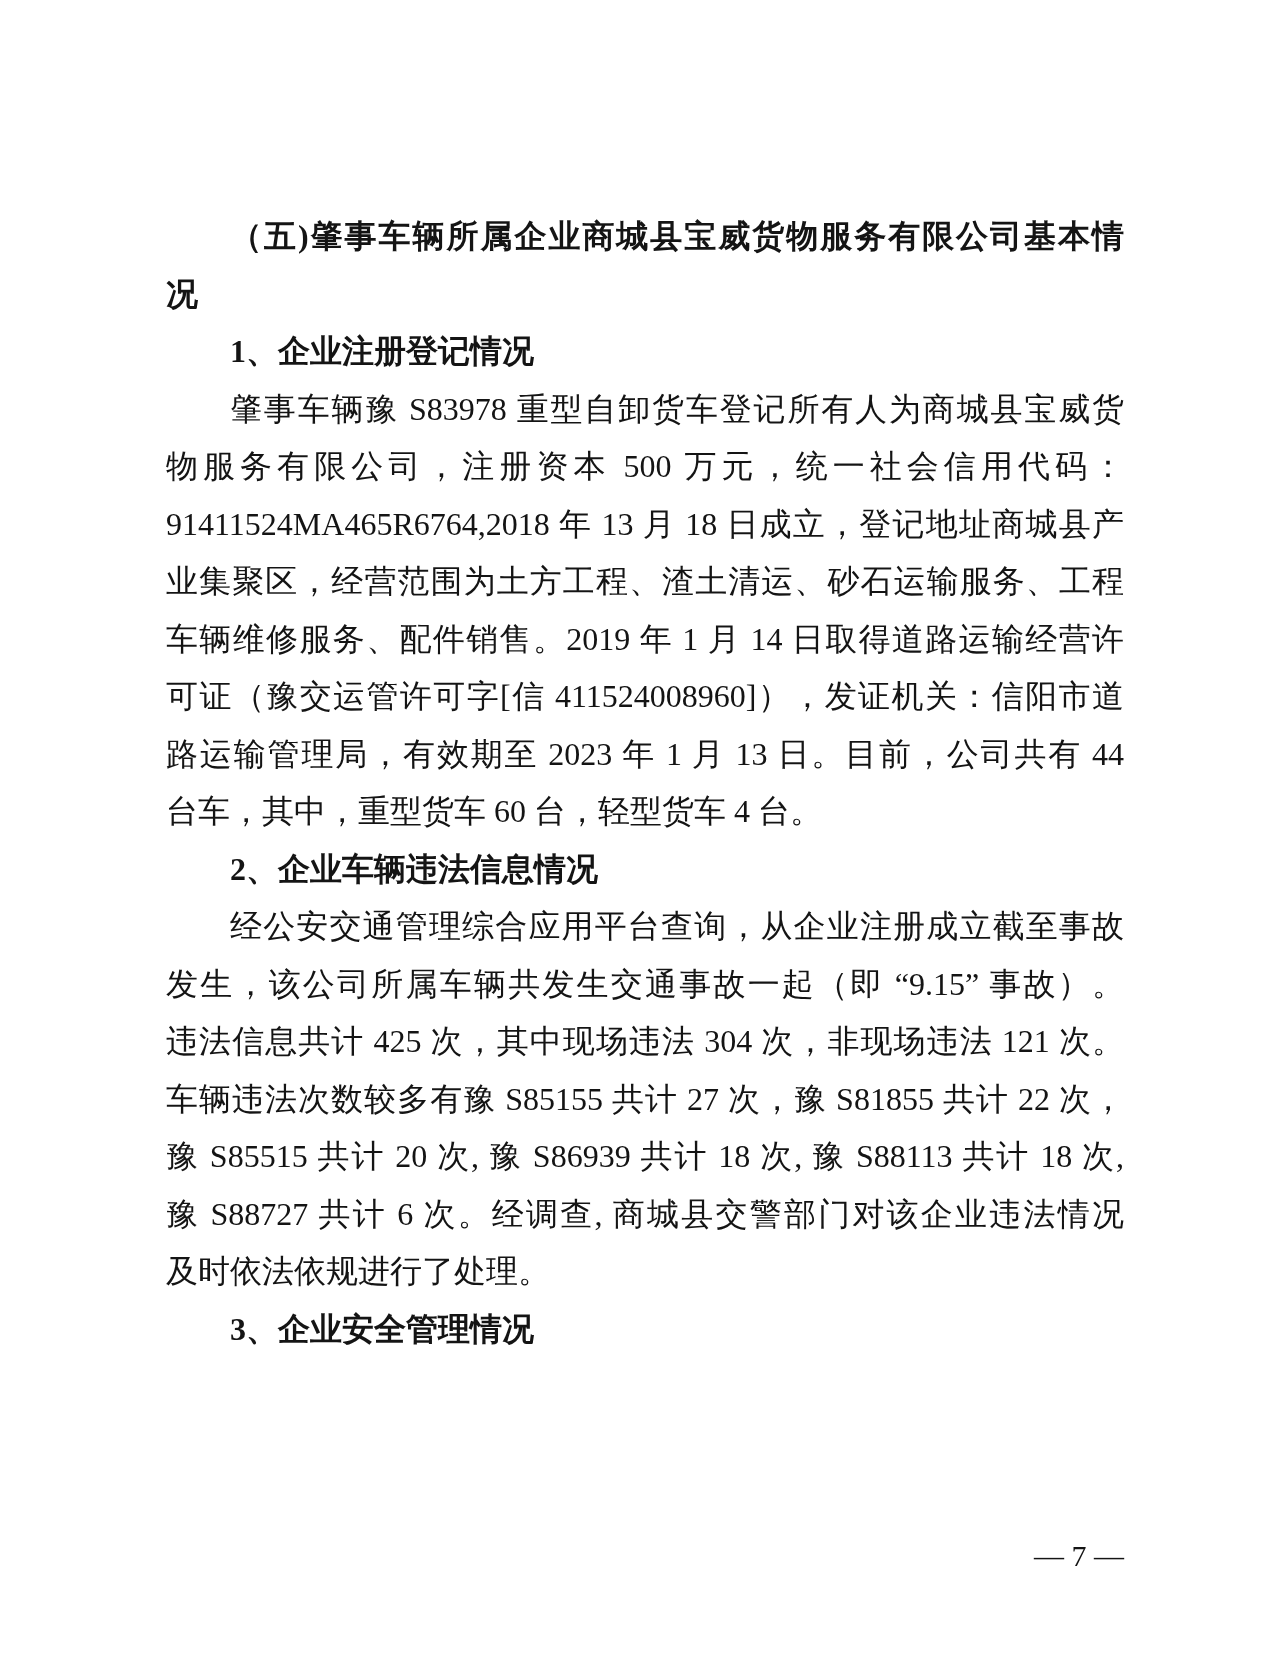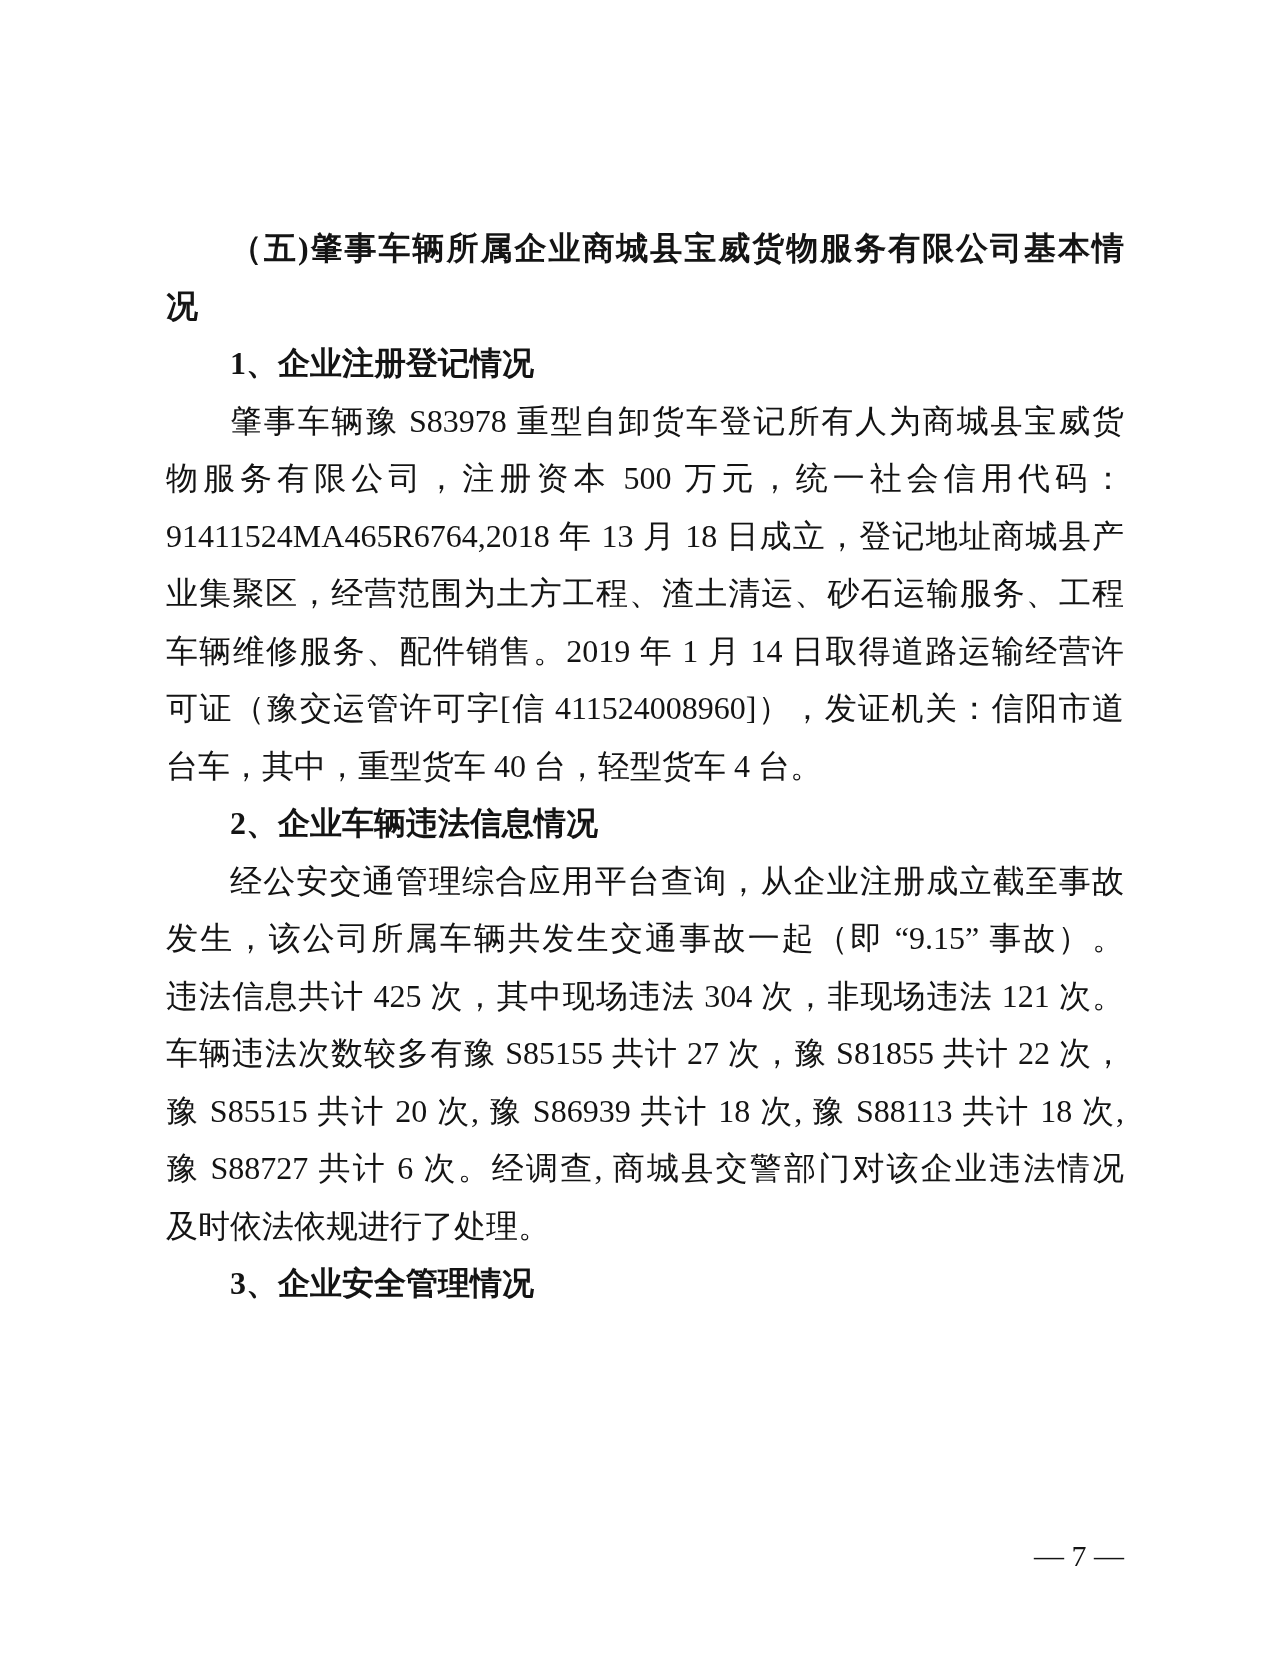--- a/index.html
+++ b/index.html
@@ -8,21 +8,21 @@
     height: 1656px;
     background: #ffffff;
     position: relative;
     font-family: "Liberation Serif", serif;
     color: #141414;
     overflow: hidden;
   }
   .doc {
     position: absolute;
     left: 166px;
-    top: 220px;
+    top: 208px;
     width: 958px;
   }
   .line {
     font-size: 32px;
     line-height: 57.5px;
     text-align: justify;
     white-space: normal;
   }
   .line.fill { text-align-last: justify; }
   .line.indent { text-indent: 64px; }
@@ -49,21 +49,22 @@
     <div class="block h2">
       <div class="line indent">1、企业注册登记情况</div>
     </div>
     <div class="block body">
       <div class="line indent fill">肇事车辆豫 S83978 重型自卸货车登记所有人为商城县宝威货</div>
       <div class="line fill">物服务有限公司，注册资本 500 万元，统一社会信用代码：</div>
       <div class="line fill">91411524MA465R6764,2018 年 13 月 18 日成立，登记地址商城县产</div>
       <div class="line fill">业集聚区，经营范围为土方工程、渣土清运、砂石运输服务、工程</div>
       <div class="line fill">车辆维修服务、配件销售。2019 年 1 月 14 日取得道路运输经营许</div>
       <div class="line fill">可证（豫交运管许可字[信 411524008960]），发证机关：信阳市道</div>
-      <div class="line">台车，其中，重型货车 40 台，轻型货车 4 台。</div>
+      <div class="line fill">路运输管理局，有效期至 2023 年 1 月 13 日。目前，公司共有 44</div>
+      <div class="line">台车，其中，重型货车 60 台，轻型货车 4 台。</div>
     </div>
     <div class="block h2">
       <div class="line indent">2、企业车辆违法信息情况</div>
     </div>
     <div class="block body">
       <div class="line indent fill">经公安交通管理综合应用平台查询，从企业注册成立截至事故</div>
       <div class="line fill">发生，该公司所属车辆共发生交通事故一起（即 “9.15” 事故）。</div>
       <div class="line fill">违法信息共计 425 次，其中现场违法 304 次，非现场违法 121 次。</div>
       <div class="line fill">车辆违法次数较多有豫 S85155 共计 27 次，豫 S81855 共计 22 次，</div>
       <div class="line fill">豫 S85515 共计 20 次, 豫 S86939 共计 18 次, 豫 S88113 共计 18 次,</div>

